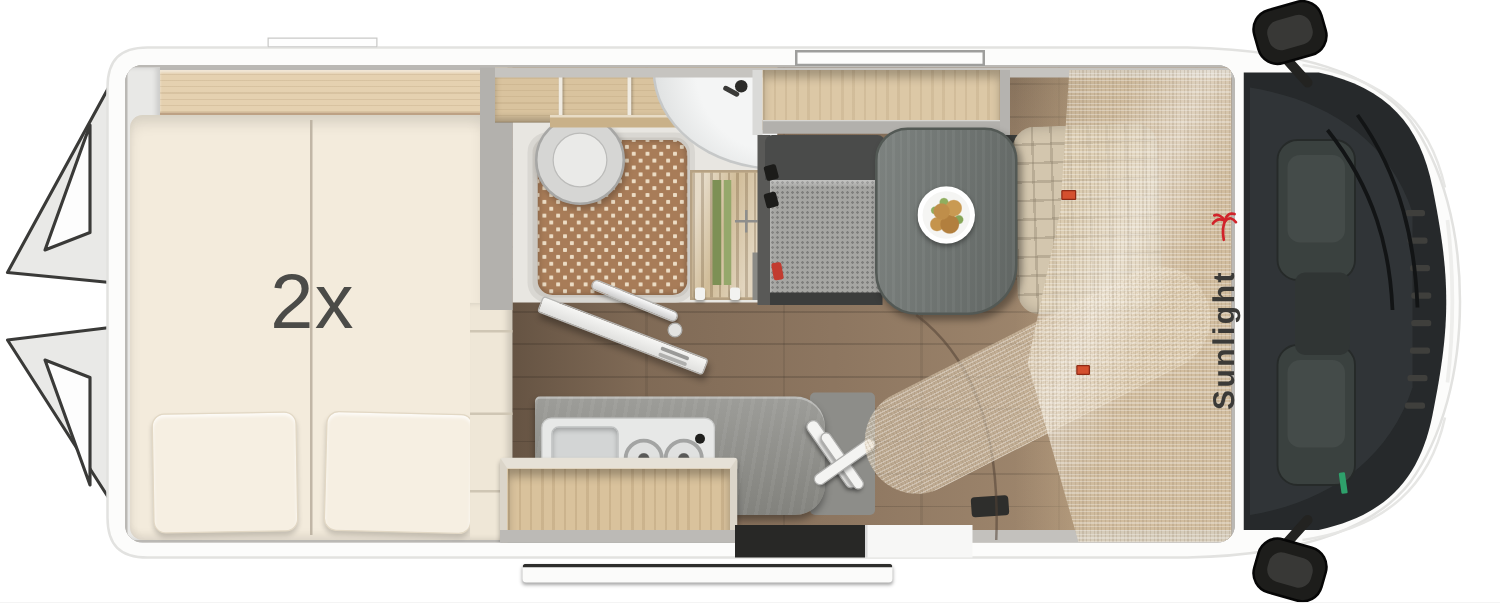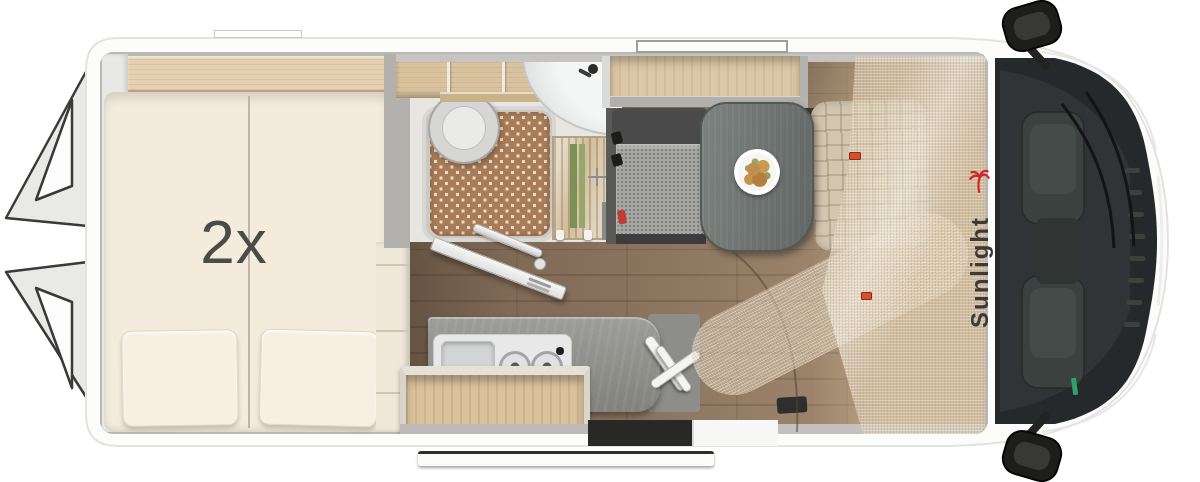--- a/index.html
+++ b/index.html
@@ -25,21 +25,21 @@
   .head-cab{left:2px;top:2px;width:26px;height:378px;background:#e8e8e6;
     box-shadow:inset -3px 0 4px rgba(0,0,0,.12);}
   .headboard{left:28px;top:4px;width:264px;height:38px;background-color:#e5d1b0;
     background-image:repeating-linear-gradient(0deg, rgba(120,90,50,.12) 0 1px, transparent 1px 5px);
     border-bottom:4px solid #bda184;box-shadow:inset 0 2px 2px rgba(255,255,255,.5);}
   .mattress{left:4px;top:40px;width:290px;height:340px;background:#f3ebdc;border-radius:10px 3px 3px 10px;
     box-shadow:inset -8px 0 12px rgba(0,0,0,.07), inset 0 8px 10px rgba(0,0,0,.08), inset 0 -4px 6px rgba(0,0,0,.05);}
   .bed-split{left:148px;top:44px;width:2px;height:332px;background:#b7ad9c;opacity:.85;}
   .pillow{background:#f6efe2;border:1px solid #e2d8c5;border-radius:10px;
     box-shadow:0 3px 4px rgba(0,0,0,.18), inset 0 2px 3px rgba(255,255,255,.8);}
-  .bed-label{left:72px;top:150px;width:124px;height:80px;color:#4b4b48;font-size:62px;
+  .bed-label{left:88px;top:150px;width:124px;height:80px;color:#4b4b48;font-size:62px;
     letter-spacing:1px;text-align:center;line-height:80px;}
   .drawers{left:276px;top:190px;width:34px;height:190px;background:#efe7d7;
     box-shadow:inset -4px 0 5px rgba(0,0,0,.15);}
   .drawer-seam{left:0;width:34px;height:2px;background:#cfc6b4;}
 
   
   .bath-wall{left:284px;top:2px;width:26px;height:194px;background:#b3b1ad;}
   .bath-floor{left:310px;top:44px;width:204px;height:146px;background:#e8e6e1;}
   .bath-shelf{left:296px;top:2px;width:226px;height:44px;background-color:#d9c39e;
     background-image:repeating-linear-gradient(0deg, rgba(120,90,50,.10) 0 1px, transparent 1px 5px);

